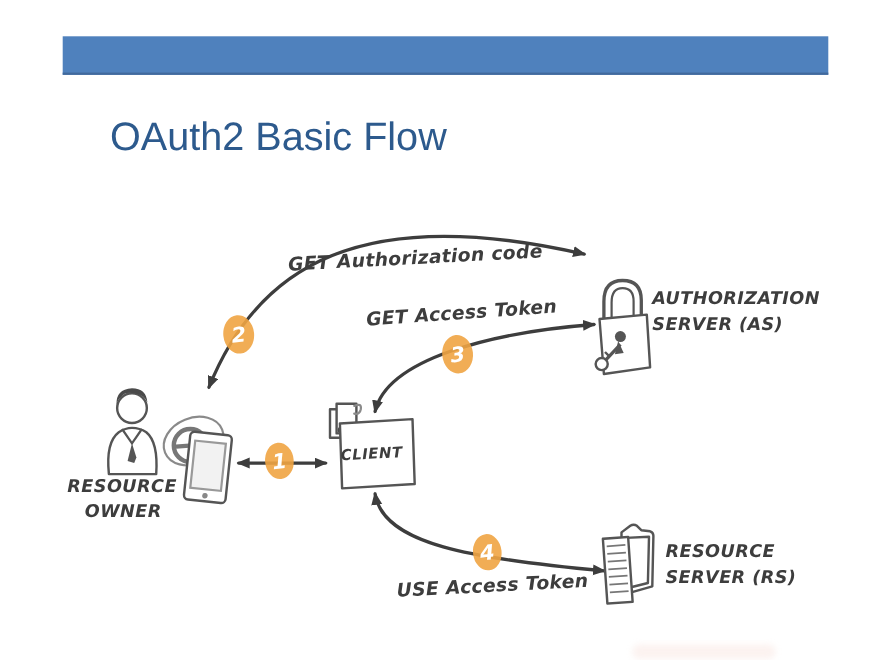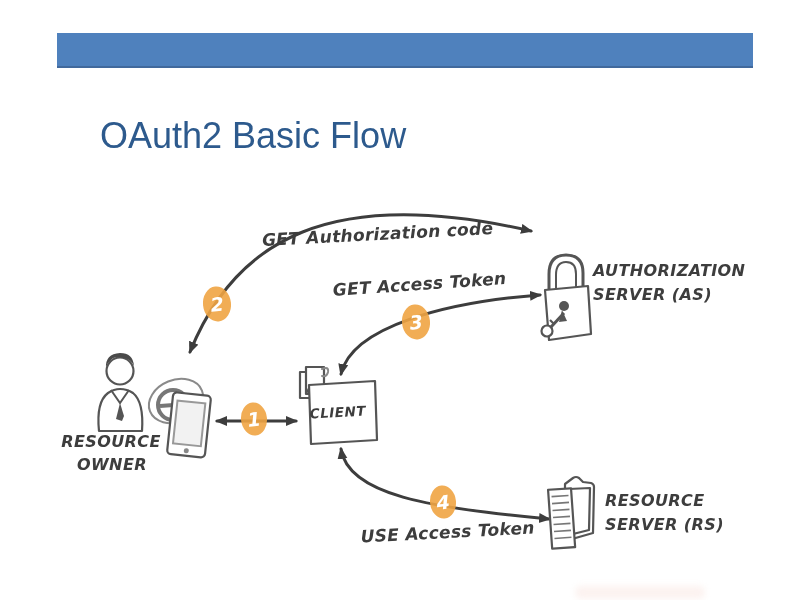--- a/index.html
+++ b/index.html
@@ -5,21 +5,21 @@
   html,body{margin:0;padding:0;background:#ffffff;}
   #stage{
     position:relative;width:800px;height:600px;background:#ffffff;
     overflow:hidden;font-family:"Liberation Sans", sans-serif;
   }
   .header-bar{
     position:absolute;left:57px;top:33px;width:696px;height:33px;
     background:#4f81bd;border-bottom:2px solid #41699c;
   }
   .slide-title{
-    position:absolute;left:100px;top:116px;
+    position:absolute;left:100px;top:104px;
     font-family:"Liberation Sans", sans-serif;
     font-size:36px;font-weight:400;color:#2d5a8d;line-height:1.1;
     letter-spacing:0px;white-space:nowrap;
   }
   svg text{
     font-family:"DejaVu Sans", sans-serif;
     fill:#3d3d3d;
   }
   .flow-label{font-size:17px;font-style:italic;font-weight:600;letter-spacing:0.3px;}
   .actor-label{font-size:16px;font-style:italic;font-weight:700;letter-spacing:0.4px;}

